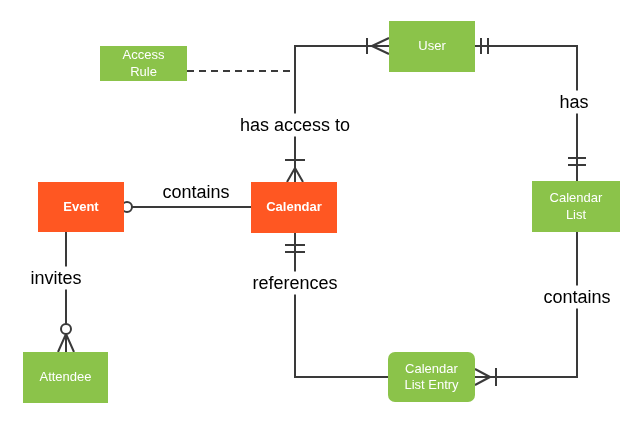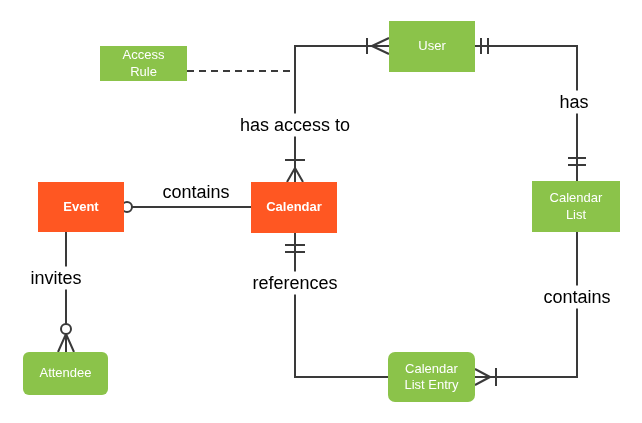--- a/index.html
+++ b/index.html
@@ -81,21 +81,21 @@
     </div>
   <div class="entity orange" style="left:22px;top:182px;width:86px;height:50px;margin-left:16px;">
       <span>Event</span>
     </div>
   <div class="entity orange" style="left:251px;top:182px;width:86px;height:51px;">
       <span>Calendar</span>
     </div>
   <div class="entity green" style="left:532px;top:181px;width:88px;height:51px;">
       <span>Calendar List</span>
     </div>
-  <div class="entity green" style="left:23px;top:352px;width:85px;height:43px;border-radius:6px;">
+  <div class="entity green" style="left:23px;top:352px;width:85px;height:51px;">
       <span>Attendee</span>
     </div>
   <div class="entity green" style="left:388px;top:352px;width:87px;height:50px;border-radius:7px;">
       <span>Calendar List Entry</span>
     </div>
 
   <div class="edge-label" style="left:196px;top:192px;">contains</div>
   <div class="edge-label" style="left:295px;top:125px;">has access to</div>
   <div class="edge-label" style="left:574px;top:102px;">has</div>
   <div class="edge-label" style="left:56px;top:278px;">invites</div>

